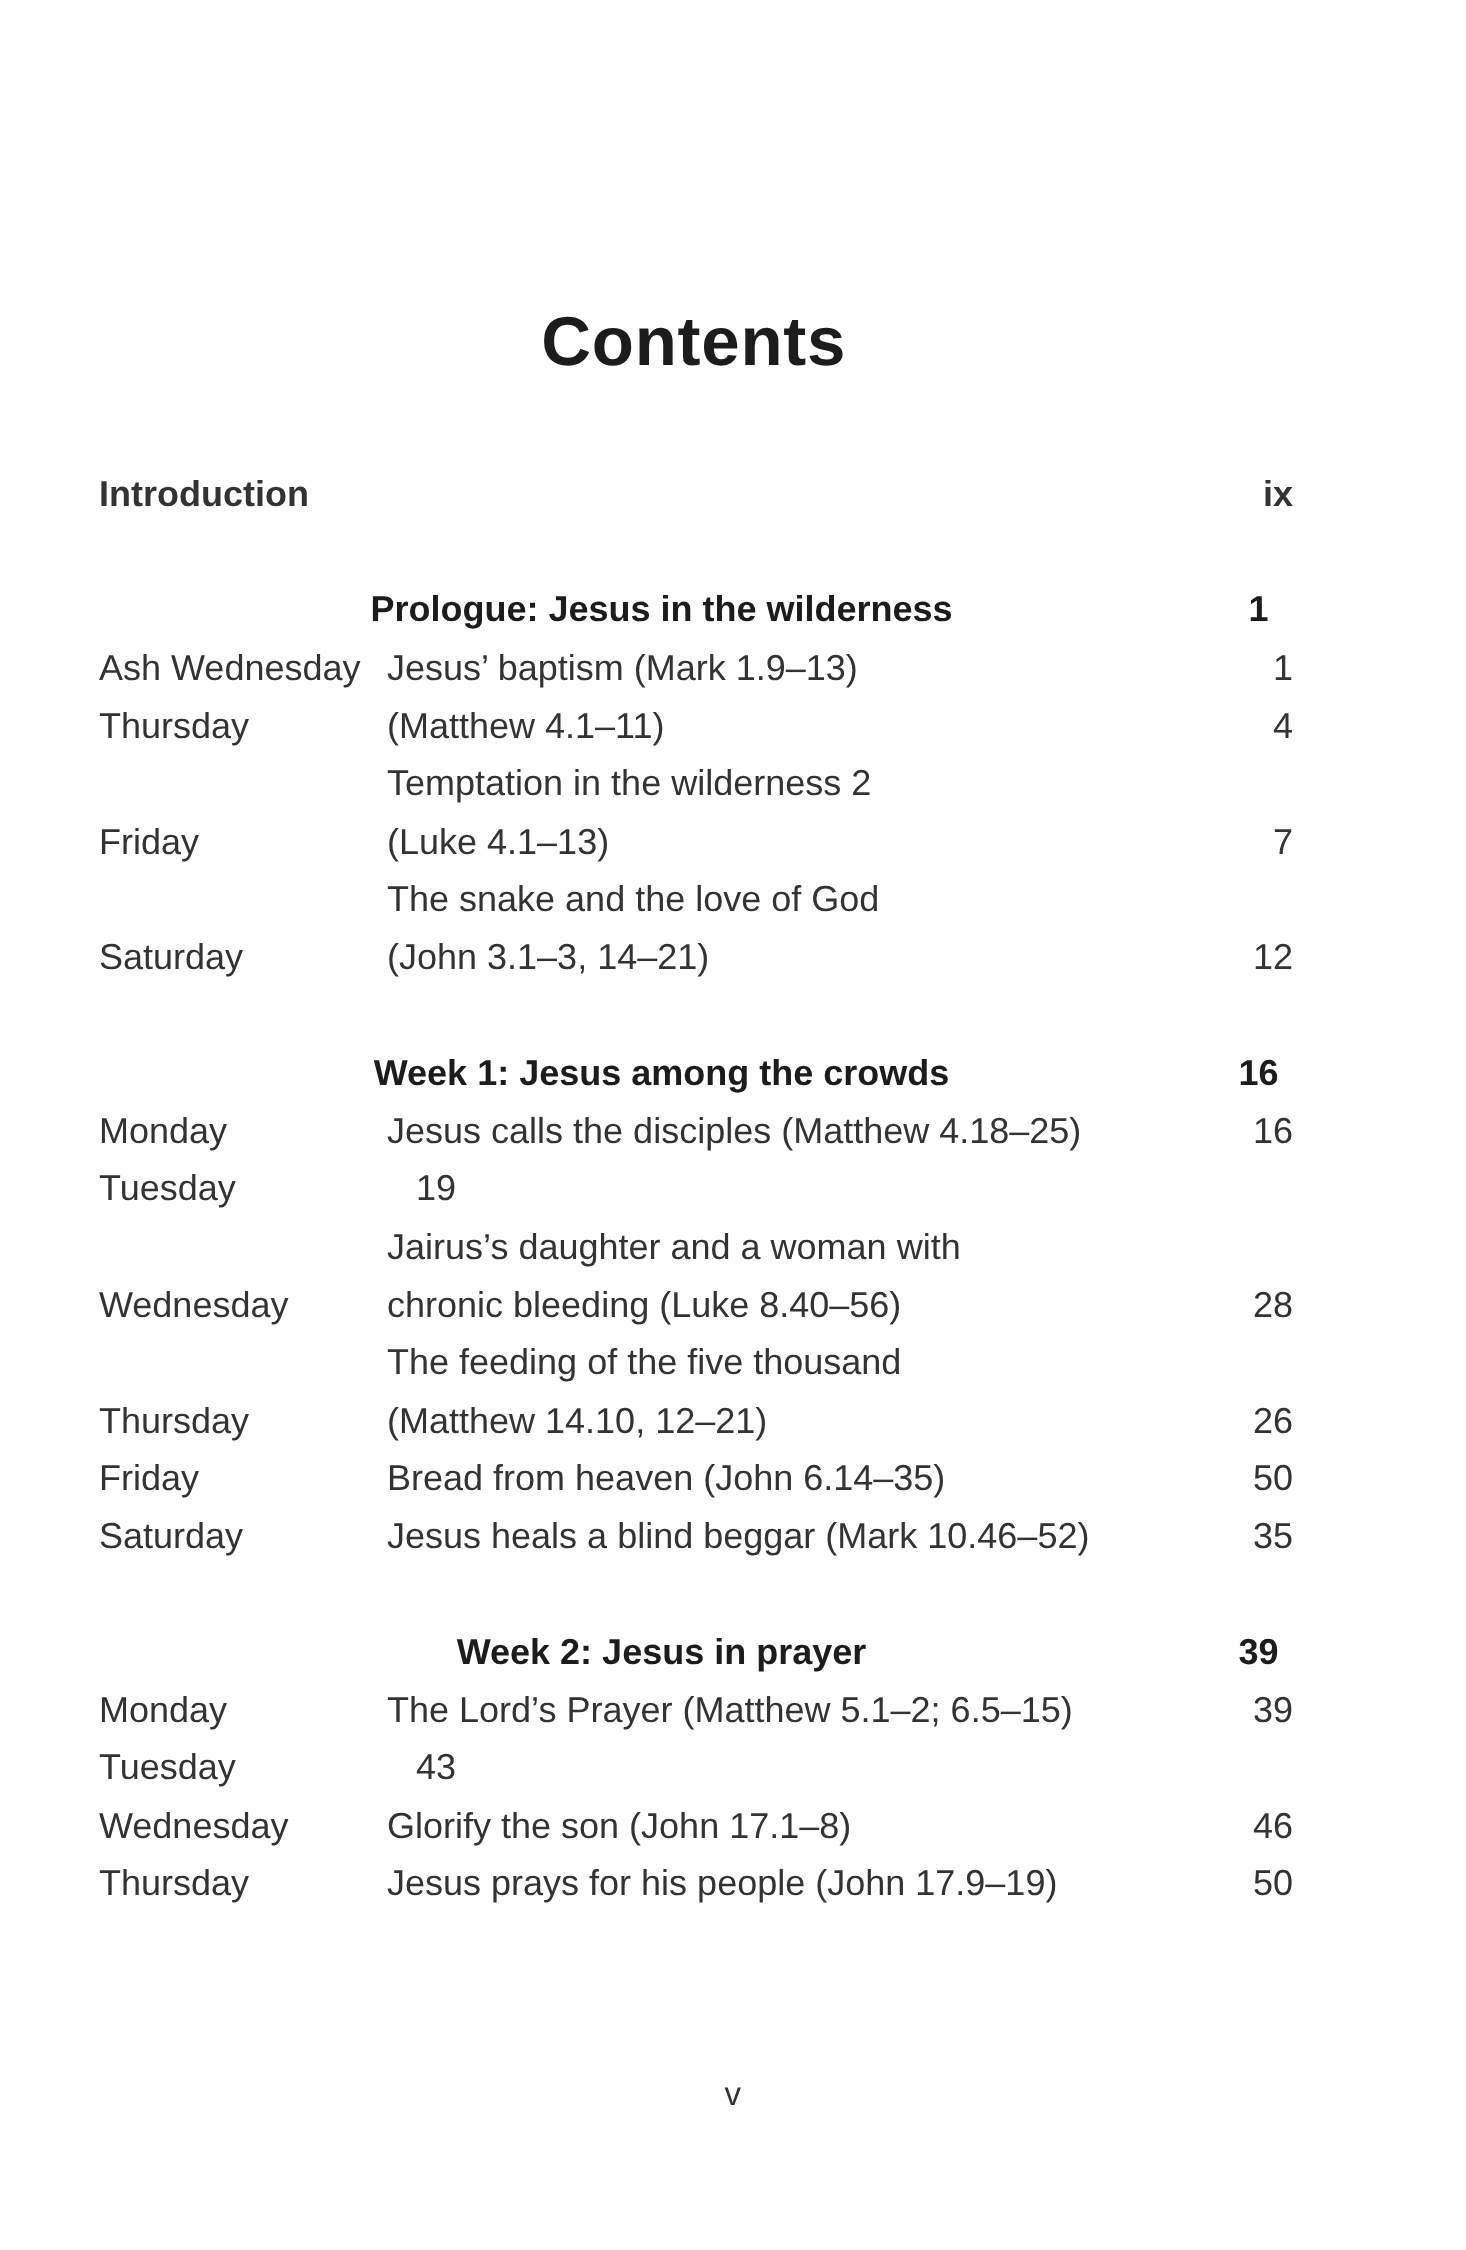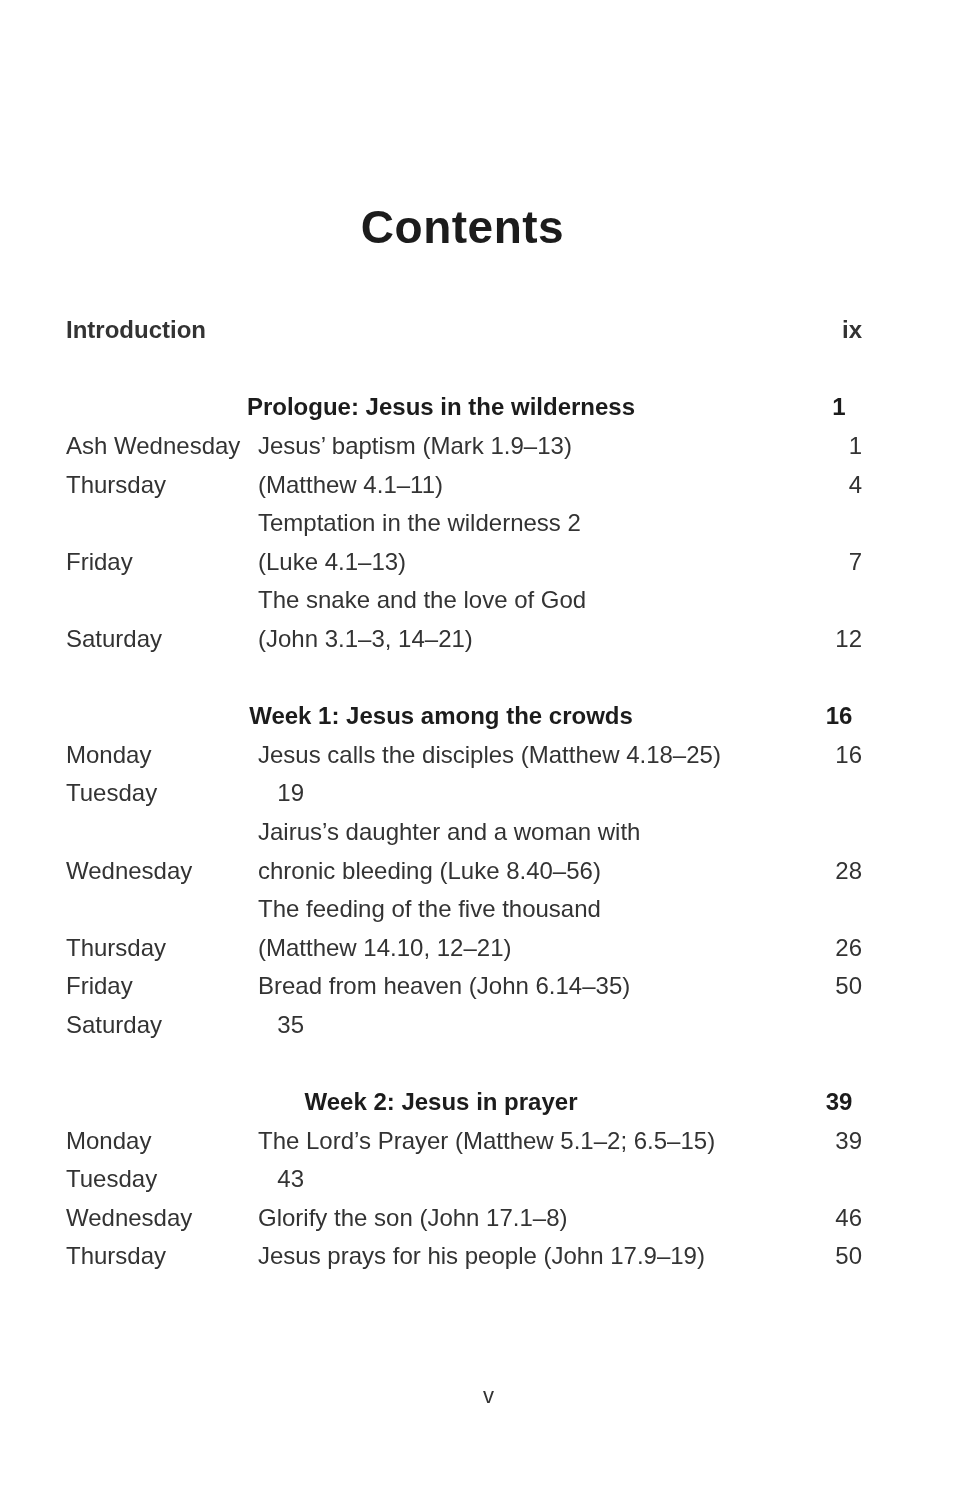--- a/index.html
+++ b/index.html
@@ -166,20 +166,23 @@
   <div class="row entry">
     <div class="entry-day">Friday</div>
     <div class="entry-title label-col">
               <div>Bread from heaven (John 6.14–35)</div>
             </div>
     <div class="page-col">50</div>
   </div>
 
   <div class="row entry">
     <div class="entry-day">Saturday</div>
+    <div class="entry-title label-col">
+              <div>Jesus heals a blind beggar (Mark 10.46–52)</div>
+            </div>
     <div class="page-col">35</div>
   </div>
 </div>
   </div>
 
   <div class="section">
     <div class="row section-heading">
       <div class="label-col">Week 2: Jesus in prayer</div>
       <div class="page-col">39</div>
     </div>

